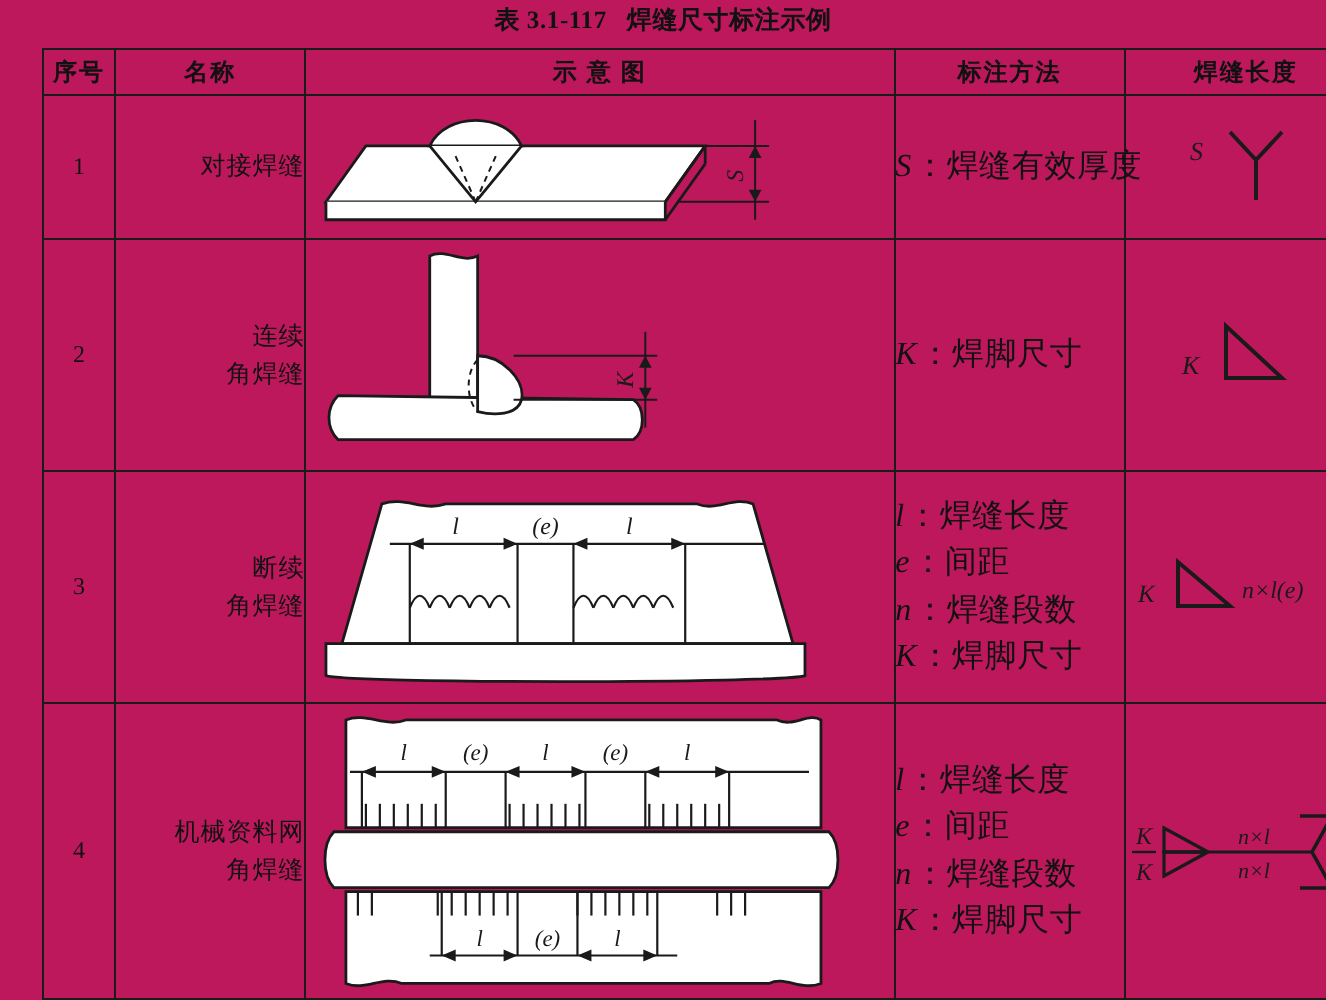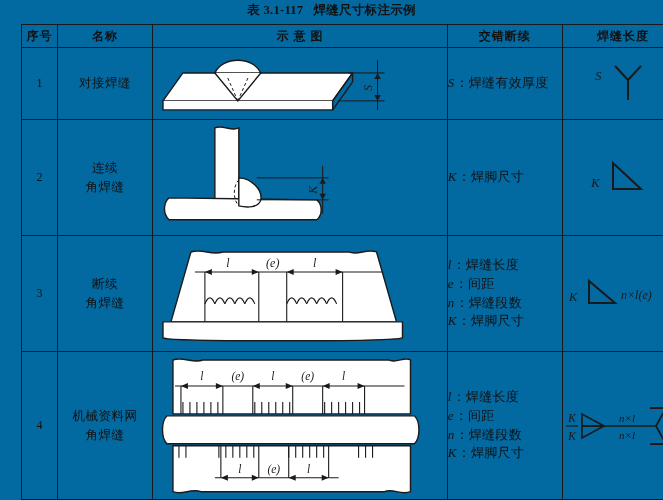--- a/index.html
+++ b/index.html
@@ -12,21 +12,21 @@
     height: 500px;
     font-family: "Liberation Serif", "DejaVu Serif", serif;
     color: #111;
     overflow: hidden;
     position: relative;
   }
   .page {
     position: relative;
     width: 663px;
     height: 500px;
-    background: #0369a1;
+    background: #be185d;
   }
   .title {
     position: absolute;
     top: 2px;
     left: 0;
     width: 663px;
     text-align: center;
     font-size: 12.5px;
     font-weight: bold;
     letter-spacing: 0.3px;
@@ -62,29 +62,29 @@
   .col-fig   { width: 294px; }
   .col-sym   { width: 115px; }
   .col-note  { width: 121px; }
 
   td.cell-no {
     text-align: center;
     font-size: 12px;
     font-family: "Liberation Serif", "DejaVu Serif", serif;
   }
   td.cell-name {
-    text-align: center;
+    text-align: right;
     font-size: 12.5px;
     line-height: 1.5;
     font-weight: bold;
     letter-spacing: 0.5px;
   }
   td.cell-fig { position: relative; }
   td.cell-sym {
-    font-size: 13px;
+    font-size: 16px;
     line-height: 1.45;
     padding-left: 8px;
     letter-spacing: 0.3px;
   }
   .sym-line { white-space: nowrap; }
   .sym-line i {
     font-style: italic;
     font-family: "Liberation Serif", "DejaVu Serif", serif;
     padding-right: 1px;
   }
@@ -138,21 +138,21 @@
         <col class="col-name">
         <col class="col-fig">
         <col class="col-sym">
         <col class="col-note">
     </colgroup>
     <thead>
       <tr>
         <th>序号</th>
         <th>名称</th>
         <th>示 意 图</th>
-        <th>交错断续</th>
+        <th>标注方法</th>
         <th>焊缝长度</th>
       </tr>
     </thead>
     <tbody>
 
       <tr style="height:72px;">
         <td class="cell-no">1</td>
         <td class="cell-name">
           <div>对接焊缝</div>
         </td>

